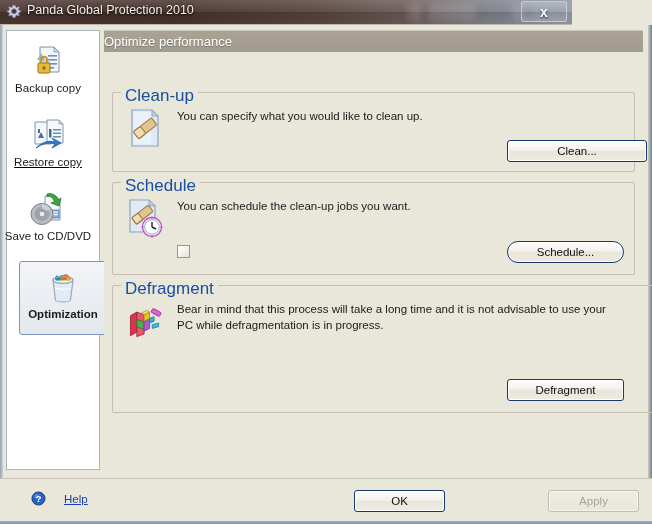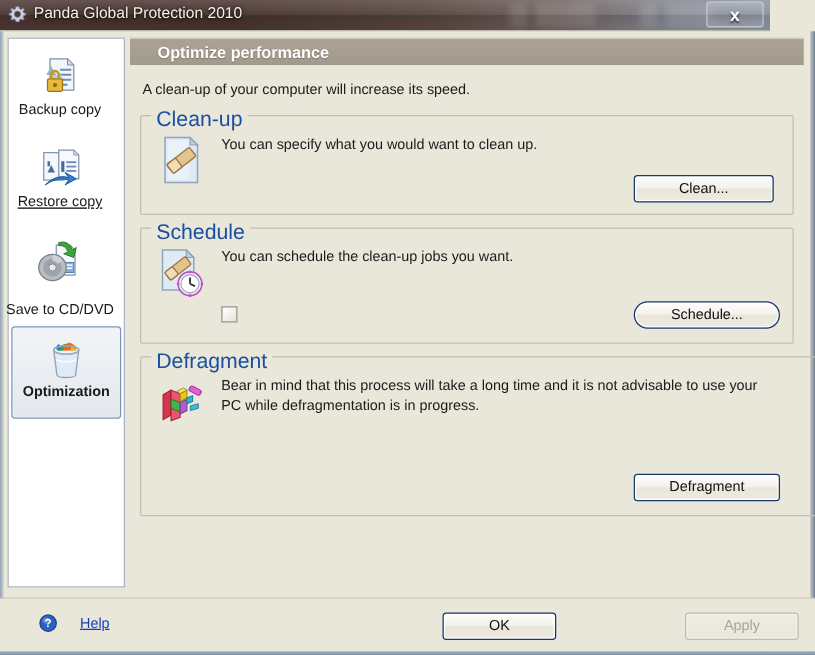--- a/index.html
+++ b/index.html
@@ -15,21 +15,21 @@
   #window {
     position: relative;
     width: 652px; height: 524px;
     background: #e9e6da;
     overflow: hidden;
   }
 
   
   #titlebar {
     position: absolute; left: 0; top: 0;
-    width: 616px; height: 25px;
+    width: 572px; height: 25px;
     background:
       linear-gradient(to bottom,
         rgba(255,255,255,0.16) 0%,
         rgba(255,255,255,0.05) 48%,
         rgba(0,0,0,0.10) 52%,
         rgba(0,0,0,0.02) 100%),
       linear-gradient(to right,
         #4a3530 0%, #46322c 30%, #56433c 55%,
         #6a5b58 72%, #7d7f88 86%, #8892a0 100%);
     border-bottom: 1px solid #b9b6ae;
@@ -109,22 +109,22 @@
     background: #e9e6da;
   }
   #page-header {
     position: absolute; left: 0; top: 0;
     width: 539px; height: 22px;
     background: linear-gradient(to bottom, #a9a295 0%, #a29b8d 100%);
     border-top: 1px solid #cdc8bc;
     display: flex; align-items: center;
   }
   #page-header .htxt {
-    margin-left: 22px;
-    font-size: 13px; font-weight: bold; color: #ffffff;
+    margin-left: 0;
+    font-size: 13px; font-weight: normal; color: #ffffff;
     text-shadow: 0 1px 1px rgba(0,0,0,0.28);
   }
   #page-desc {
     position: absolute; left: 10px; top: 36px;
     font-size: 11.5px; color: #1a1a1a;
   }
 
   
   .groupbox {
     position: absolute;
@@ -277,75 +277,74 @@
         <path d="M32 4 l4 4 h-4 z" fill="#cfdcea" stroke="#8294aa" stroke-width="0.7"></path>
         <rect x="26" y="13" width="8" height="1.5" fill="#6b8fb5"></rect>
         <rect x="26" y="16.5" width="8" height="1.5" fill="#6b8fb5"></rect>
         <rect x="26" y="20" width="8" height="1.5" fill="#6b8fb5"></rect>
         <rect x="22" y="13" width="2.5" height="8.5" fill="#3f6a9c"></rect>
         <path d="M9 32 q9 -9 19 -6 l-3 -4 l9 5 l-9 5 l3 -4 q-9 -3 -19 4 z" fill="#2e7fd0" stroke="#1d5a9a" stroke-width="0.8"></path>
       </svg>
       <div class="side-label">Restore copy</div>
     </div>
 
-    <div class="side-item" style="top:0px;gap:12px;">
+    <div class="side-item" style="top:0px;">
       <svg class="side-icon" viewBox="0 0 42 38">
         <path d="M18 6 h11 l4 4 v20 h-15 z" fill="#f5f8fc" stroke="#8294aa" stroke-width="1"></path>
         <path d="M29 6 l4 4 h-4 z" fill="#cfdcea" stroke="#8294aa" stroke-width="0.7"></path>
         <rect x="23" y="20" width="9" height="8" fill="#7fb0dd" stroke="#4a7ba8" stroke-width="0.7"></rect>
         <rect x="24" y="21.5" width="7" height="1.2" fill="#ffffff"></rect>
         <rect x="24" y="24" width="7" height="1.2" fill="#ffffff"></rect>
         <path d="M20 4 q8 -2 11 6 l3 -2 l-2 8 l-8 -3 l3.5 -1.5 q-2.5 -6 -7.5 -5 z" fill="#3ea53e" stroke="#2a7a2a" stroke-width="0.8"></path>
         <ellipse cx="15" cy="24" rx="11" ry="10.5" fill="#b9bcc0" stroke="#7d8187" stroke-width="1"></ellipse>
         <ellipse cx="15" cy="24" rx="7.5" ry="7.2" fill="#9fa4aa"></ellipse>
         <ellipse cx="15" cy="24" rx="3" ry="2.9" fill="#e9ecef" stroke="#85898f" stroke-width="0.8"></ellipse>
         <path d="M15 14 a10 10 0 0 1 8 5 l-4 2 a5.5 5.5 0 0 0 -4 -2.5 z" fill="#d6d9dd" opacity="0.8"></path>
       </svg>
       <div class="side-label">Save to CD/DVD</div>
     </div>
 
-    <div class="side-item selected" style="margin:4px 2px 0 2px; width:88px;">
+    <div class="side-item selected" style="margin:4px 2px 0 12px; width:88px;">
       <svg class="side-icon" viewBox="0 0 42 38">
         <path d="M11 12 h20 l-2.5 20 q-0.3 2 -7.5 2 t-7.5 -2 z" fill="rgba(222,234,245,0.85)" stroke="#8ea4bb" stroke-width="1.1"></path>
         <ellipse cx="21" cy="12" rx="10" ry="3.4" fill="#eef4fa" stroke="#8ea4bb" stroke-width="1.1"></ellipse>
         <path d="M14 12.5 q3 -6 8 -5.5 q-3 2.5 -3 5.5 z" fill="#3fa33f"></path>
         <path d="M19 12.5 q0 -5 4.5 -6.5 q5 1.5 5.5 6 z" fill="#e86a1f"></path>
         <path d="M13.5 12.2 q-1.5 -3 1.5 -5 q2 1.5 2.5 4.8 z" fill="#2e7fd0"></path>
         <path d="M25 9.5 q3 0.5 4 3 l-4.5 0.4 z" fill="#e0c02a"></path>
         <ellipse cx="21" cy="12" rx="10" ry="3.4" fill="none" stroke="#9cb0c6" stroke-width="1"></ellipse>
         <path d="M13 20 q8 3 16 0" fill="none" stroke="#ffffff" stroke-width="1.3" opacity="0.85"></path>
       </svg>
       <div class="side-label">Optimization</div>
     </div>
   </div>
 
   <div id="content">
 
     <div id="page-header">
       <span class="htxt">Optimize performance</span>
     </div>
 
-    <div id="page-desc">A clean-up of your computer will increase its speed.</div>
 
     <div class="groupbox" style="left:8px; top:62px; width:523px; height:80px;">
       <span class="legend">Clean-up</span>
 
       <svg class="grp-icon" viewBox="0 0 40 42">
         <path d="M7 3 h20 l6 6 v30 h-26 z" fill="#dfeaf6" stroke="#8ea4bb" stroke-width="1.2"></path>
         <path d="M27 3 l6 6 h-6 z" fill="#b9cee3" stroke="#8ea4bb" stroke-width="0.9"></path>
         <path d="M9 5 h17 v32 h-17 z" fill="#eef5fb" opacity="0.7"></path>
         <g transform="rotate(-38 20 22)">
           <rect x="9" y="17" width="23" height="9" rx="1.5" fill="#e3c48e" stroke="#9d7b43" stroke-width="1.1"></rect>
           <rect x="9" y="17" width="9" height="9" rx="1.5" fill="#f0ddb8" stroke="#9d7b43" stroke-width="1.1"></rect>
         </g>
       </svg>
 
-      <div class="grp-text">You can specify what you would want to clean up.</div>
-
-      <div class="btn" style="left:394px; top:47px; width:112px;">
+      <div class="grp-text">You can specify what you would like to clean up.</div>
+
+      <div class="btn" style="left:394px; top:47px; width:140px;">
         <span>Clean...</span>
       </div>
     </div>
 
     <div class="groupbox" style="left:8px; top:152px; width:523px; height:93px;">
       <span class="legend">Schedule</span>
 
       <svg class="grp-icon" viewBox="0 0 40 42">
         <path d="M5 3 h19 l6 6 v26 h-25 z" fill="#dfeaf6" stroke="#8ea4bb" stroke-width="1.2"></path>
         <path d="M24 3 l6 6 h-6 z" fill="#b9cee3" stroke="#8ea4bb" stroke-width="0.9"></path>

